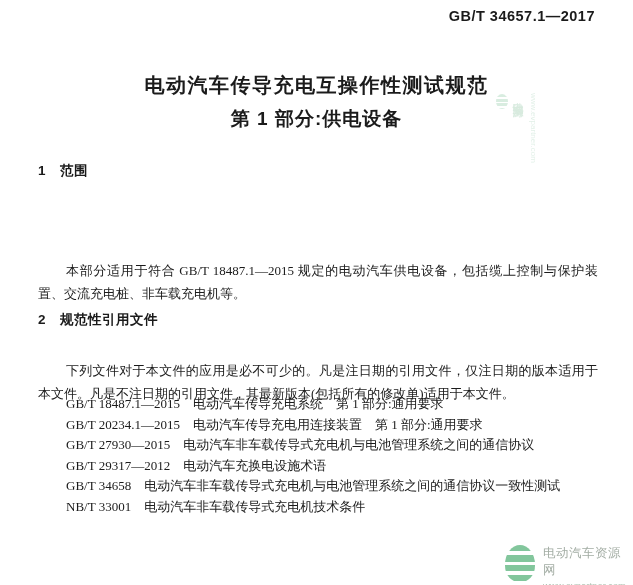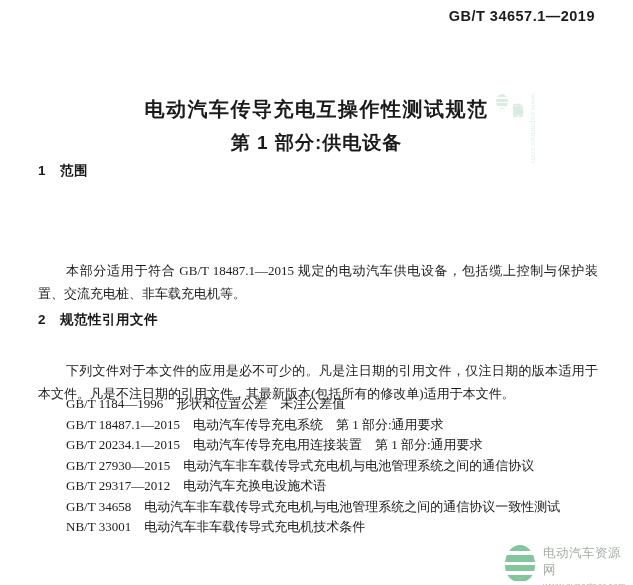--- a/index.html
+++ b/index.html
@@ -16,21 +16,21 @@
     font-family:"Liberation Sans","DejaVu Sans",sans-serif;
     font-weight:700;font-size:14.5px;letter-spacing:.5px;
     white-space:nowrap;
   }
   .title{
     position:absolute;top:72px;left:0;right:0;
     text-align:center;
     font-family:"Liberation Sans","DejaVu Sans",sans-serif;
     font-weight:700;
   }
-  .title .l1{font-size:20px;letter-spacing:1.5px;margin-top:24px;}
+  .title .l1{font-size:20px;letter-spacing:1.5px;}
   .title .l2{font-size:19px;margin-top:7px;letter-spacing:1px;text-align:center;}
   .sec-h{
     position:absolute;left:38px;
     font-family:"Liberation Sans","DejaVu Sans",sans-serif;
     font-weight:700;font-size:13.5px;letter-spacing:.5px;
     white-space:pre;
   }
   #sec1-h{top:162px;}
   #sec2-h{top:311px;}
   .para{
@@ -86,36 +86,35 @@
     width:12px;height:15px;border-radius:50%;
     background:repeating-linear-gradient(to bottom,#a9d6ba 0 3px,#ffffff 3px 4.5px);
     flex:0 0 auto;margin-top:1px;
   }
 </style>
 </head>
 <body>
 
 <div class="page">
 
-  <div class="doc-code">GB/T 34657.1—2019</div>
+  <div class="doc-code">GB/T 34657.1—2017</div>
 
   <div class="title">
     <div class="l1">电动汽车传导充电互操作性测试规范</div>
     <div class="l2">第 1 部分:供电设备</div>
   </div>
 
   <div id="sec1-h" class="sec-h">1　范围</div>
   <p id="p2" class="para">本部分适用于符合 GB/T 18487.1—2015 规定的电动汽车供电设备，包括缆上控制与保护装置、交流充电桩、非车载充电机等。</p>
 
   <div id="sec2-h" class="sec-h">2　规范性引用文件</div>
   <p id="p3" class="para">下列文件对于本文件的应用是必不可少的。凡是注日期的引用文件，仅注日期的版本适用于本文件。凡是不注日期的引用文件，其最新版本(包括所有的修改单)适用于本文件。</p>
 
   <div class="refs">
 
-      <div class="ref-line">GB/T 1184—1996　形状和位置公差　未注公差值</div>
 
       <div class="ref-line">GB/T 18487.1—2015　电动汽车传导充电系统　第 1 部分:通用要求</div>
 
       <div class="ref-line">GB/T 20234.1—2015　电动汽车传导充电用连接装置　第 1 部分:通用要求</div>
 
 
 
       <div class="ref-line">GB/T 27930—2015　电动汽车非车载传导式充电机与电池管理系统之间的通信协议</div>
 
       <div class="ref-line">GB/T 29317—2012　电动汽车充换电设施术语</div>

